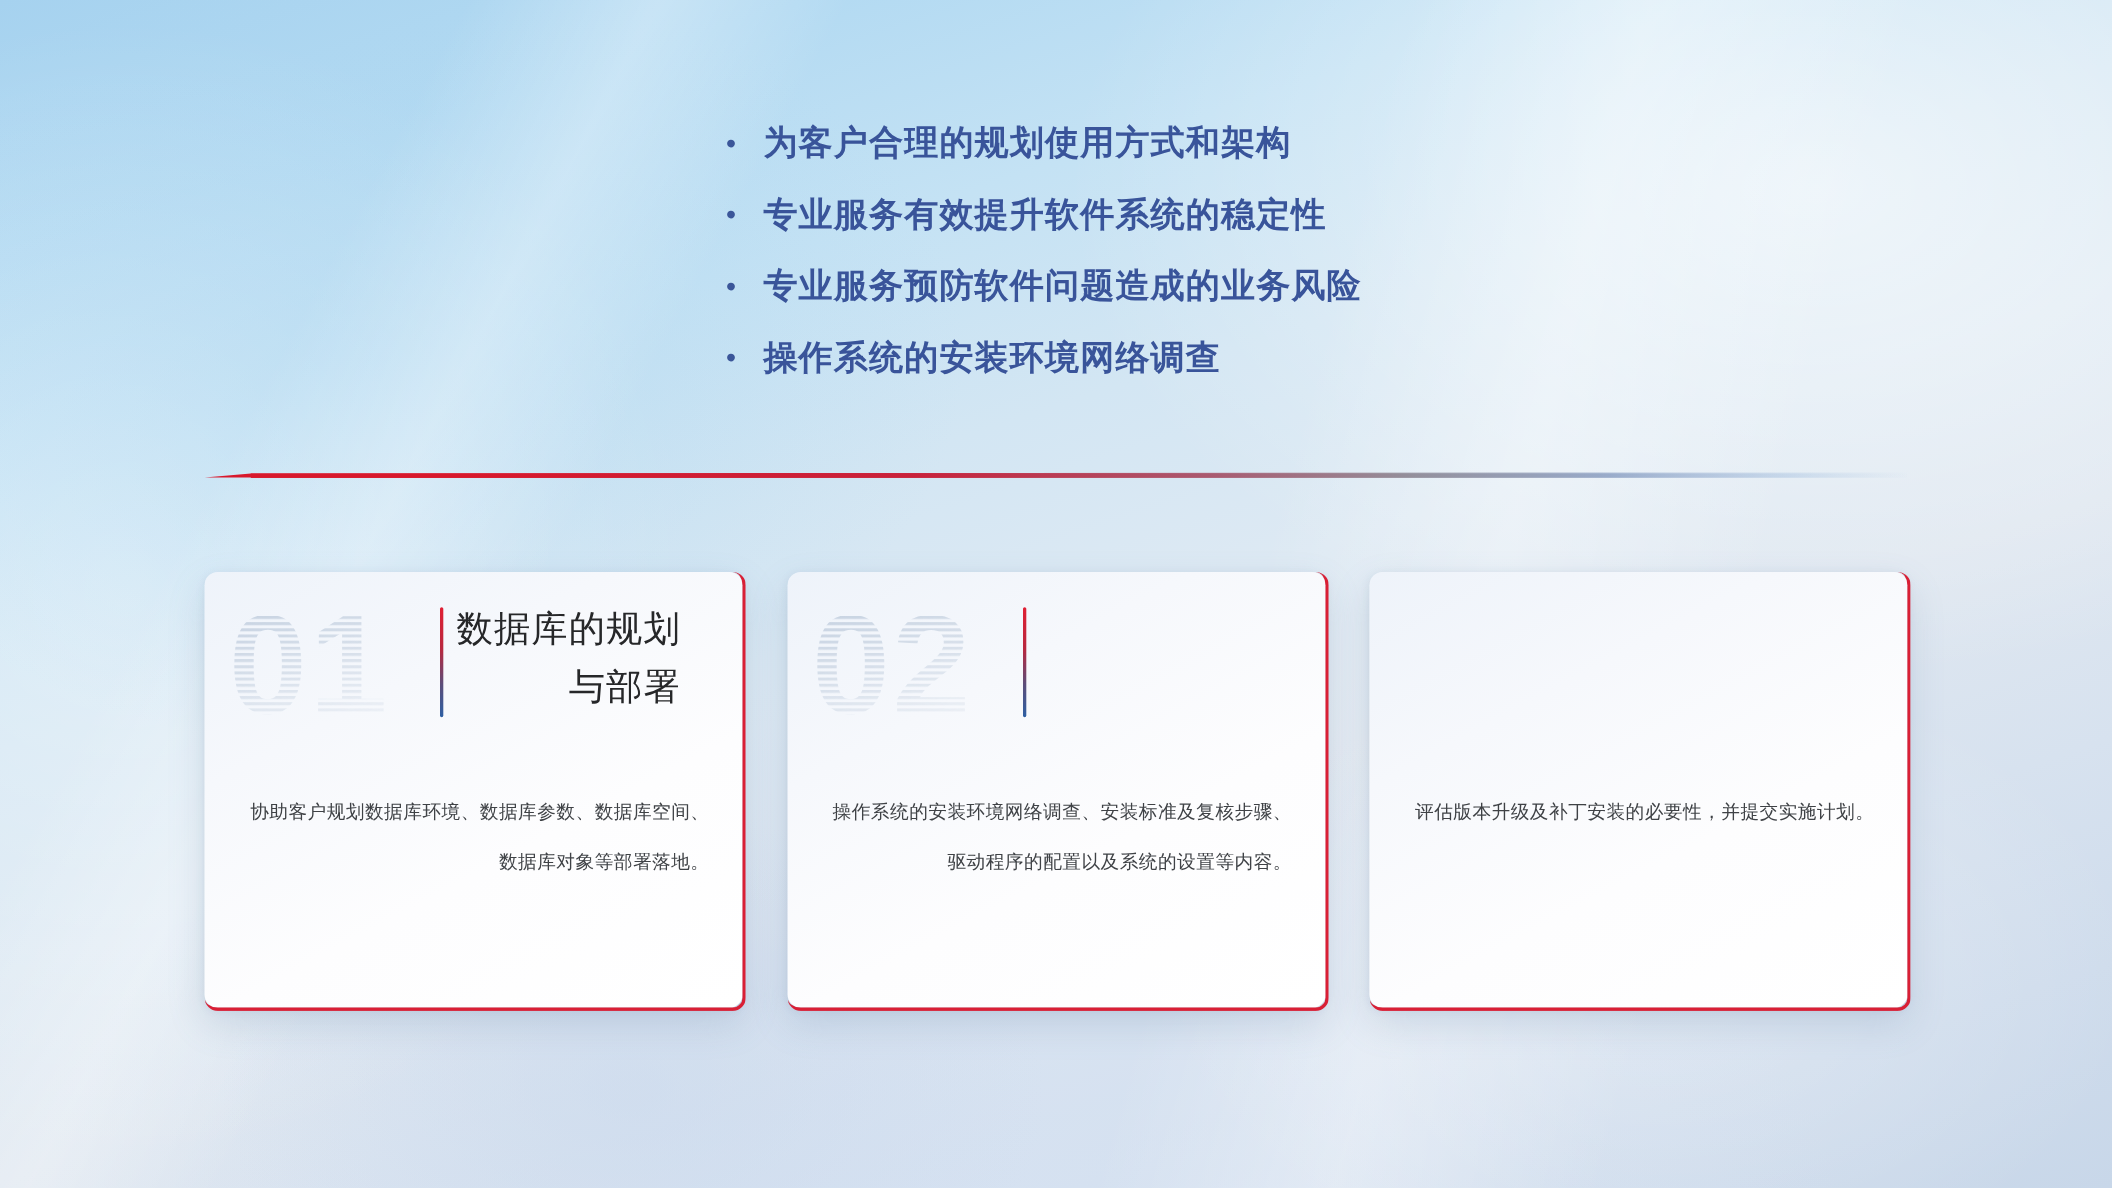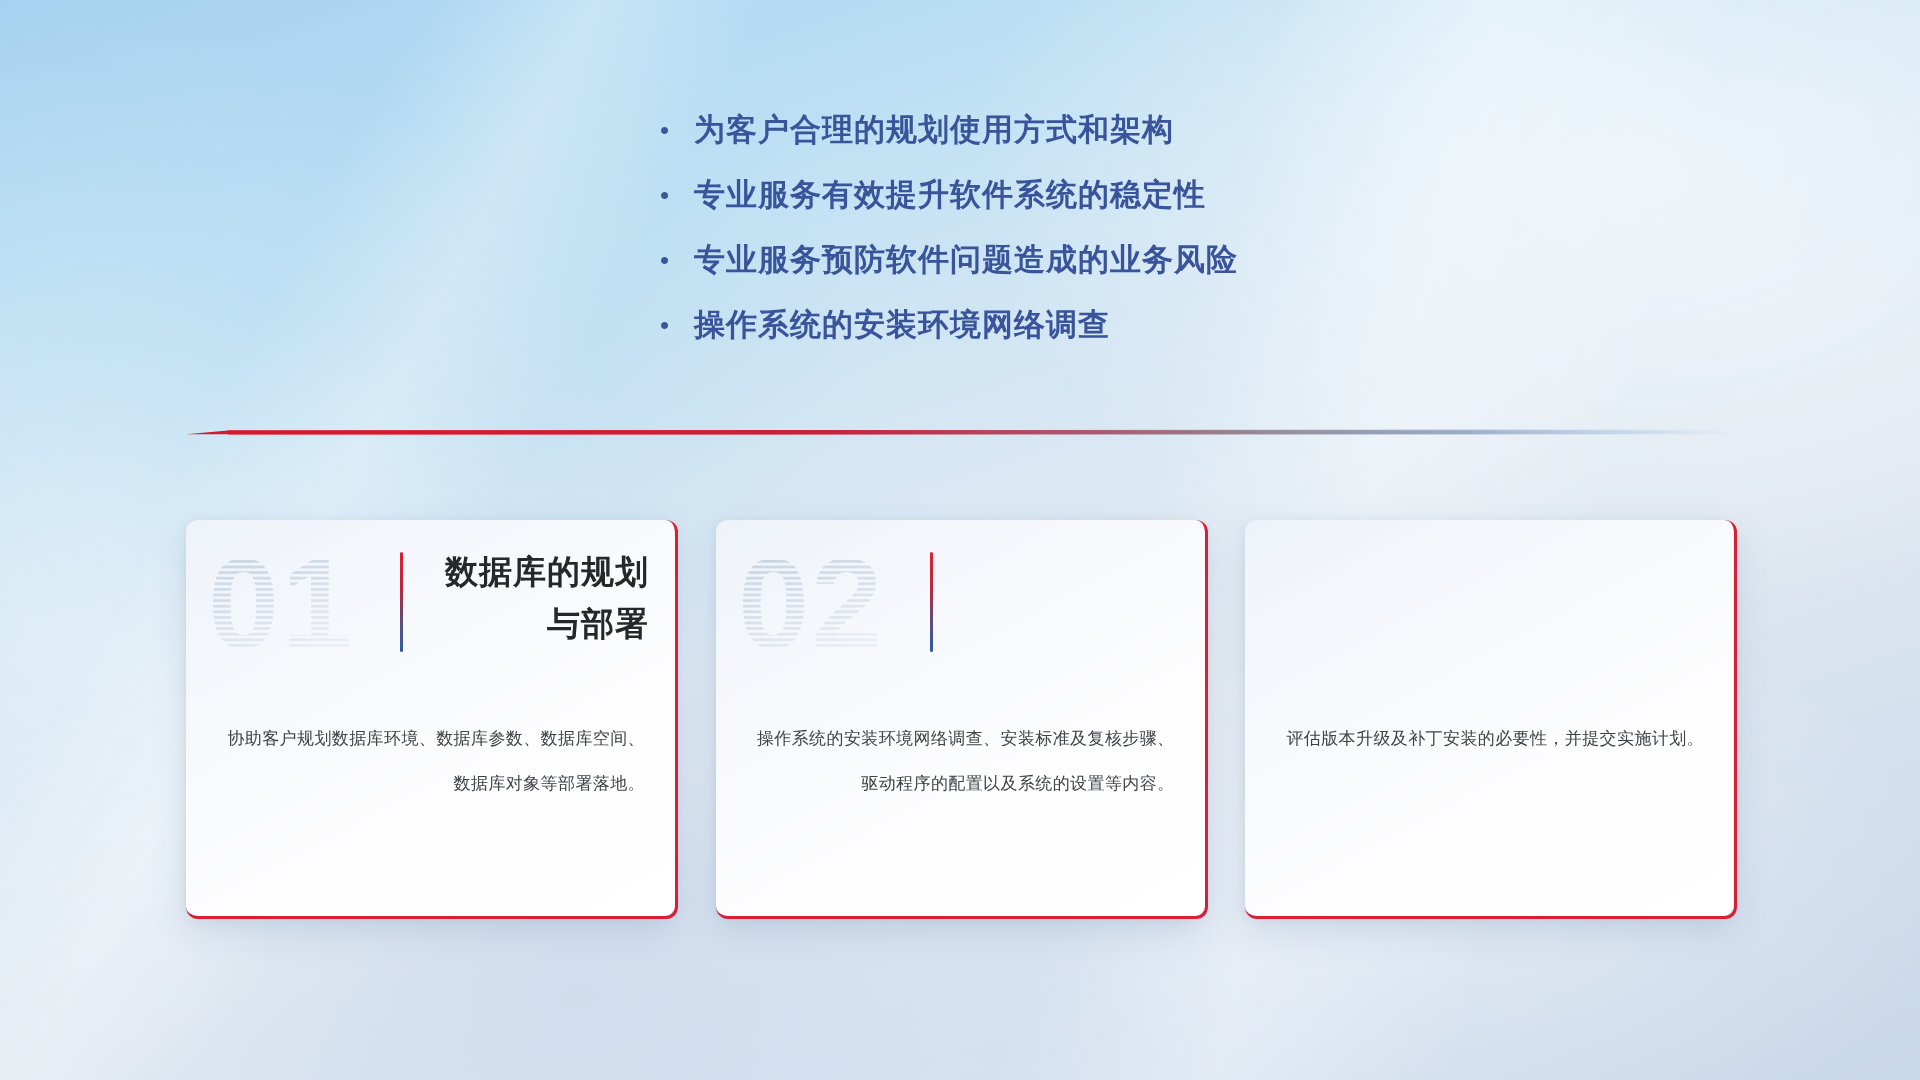--- a/index.html
+++ b/index.html
@@ -147,26 +147,26 @@
     align-items:flex-start;
   }
   .head-rule{
     width:3px;
     height:100px;
     margin-top:6px;
     border-radius:2px;
     background:linear-gradient(180deg,#e01f33 0%, #b8283f 38%, #5c4d79 70%, #2e5fa3 100%);
   }
   .card-title{
-    margin-left:42px;
+    margin-left:12px;
     font-size:33px;
     line-height:52px;
     letter-spacing:1px;
     color:#262729;
-    font-weight:700;
+    font-weight:400;
     white-space:pre-line;
   }
 
   
   .card-body{
     position:absolute;
     left:30px; right:30px;
     top:196px;
     font-size:17px;
     line-height:45px;

